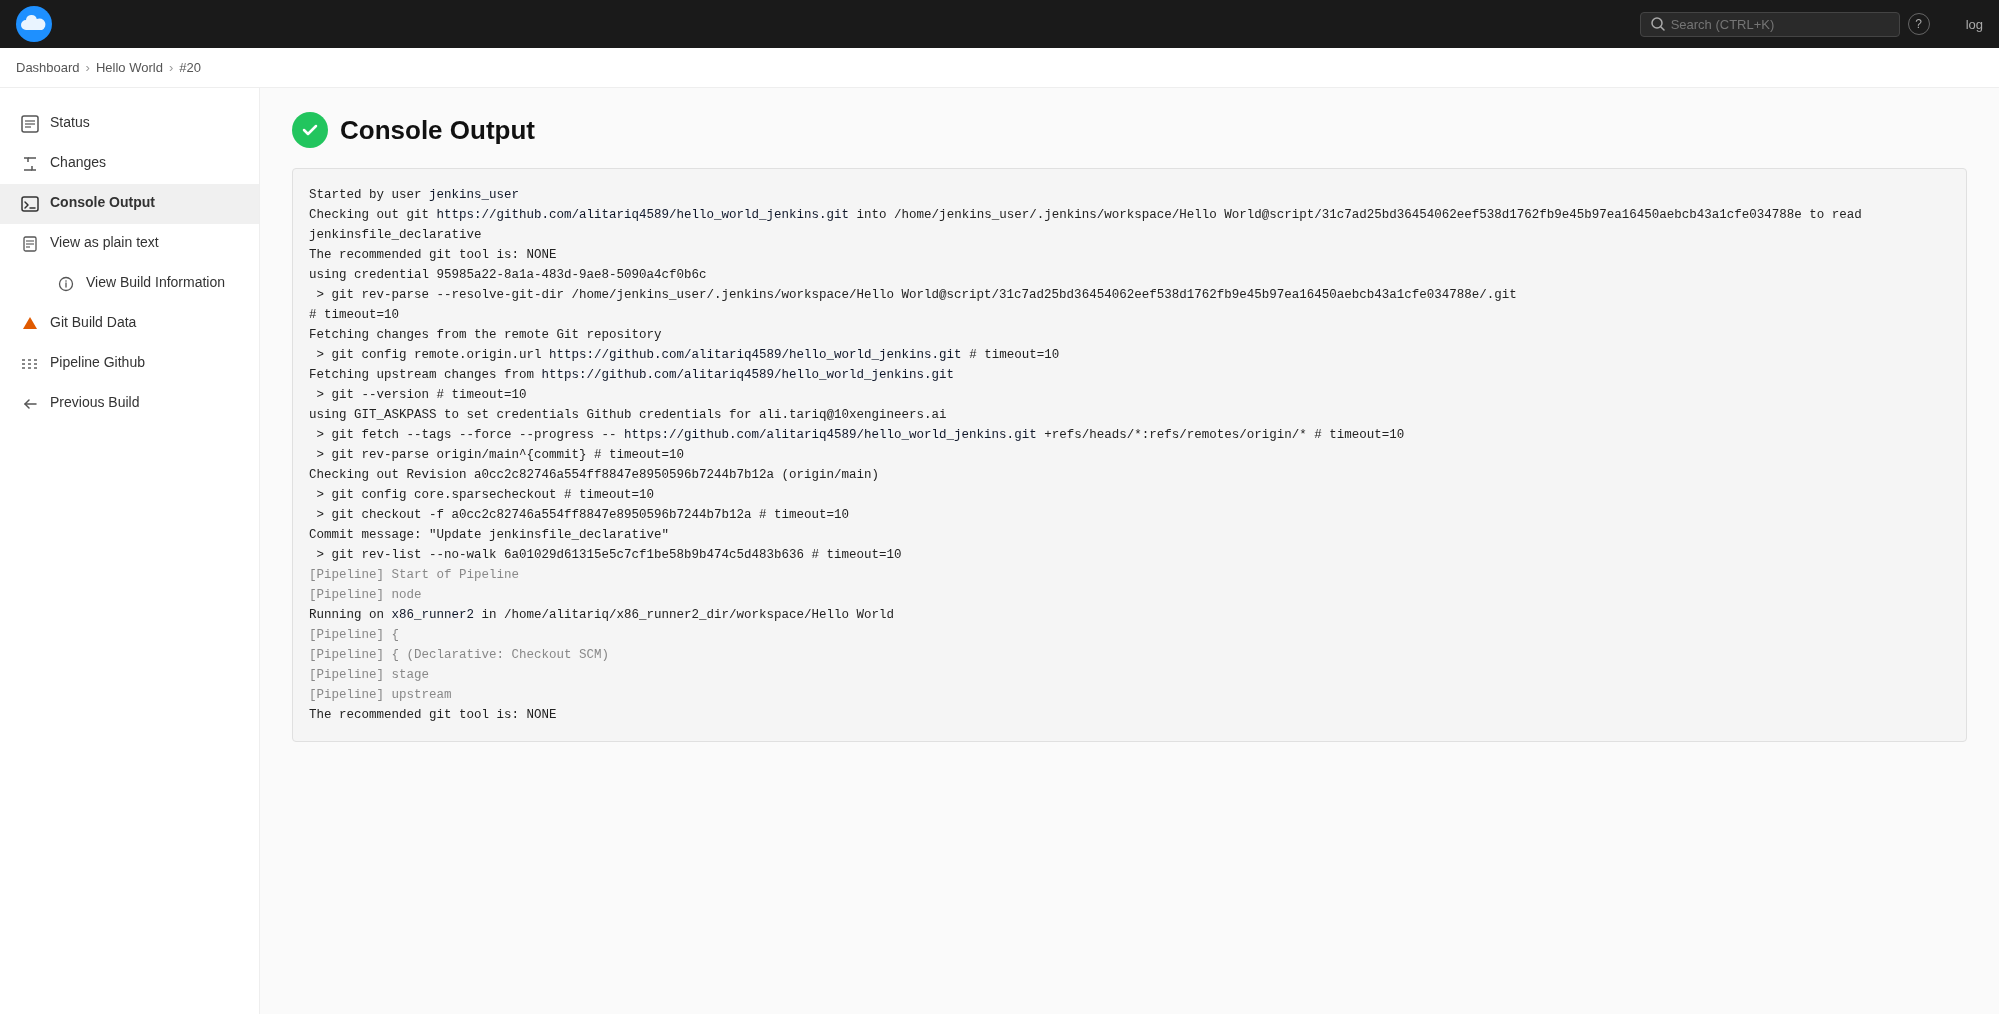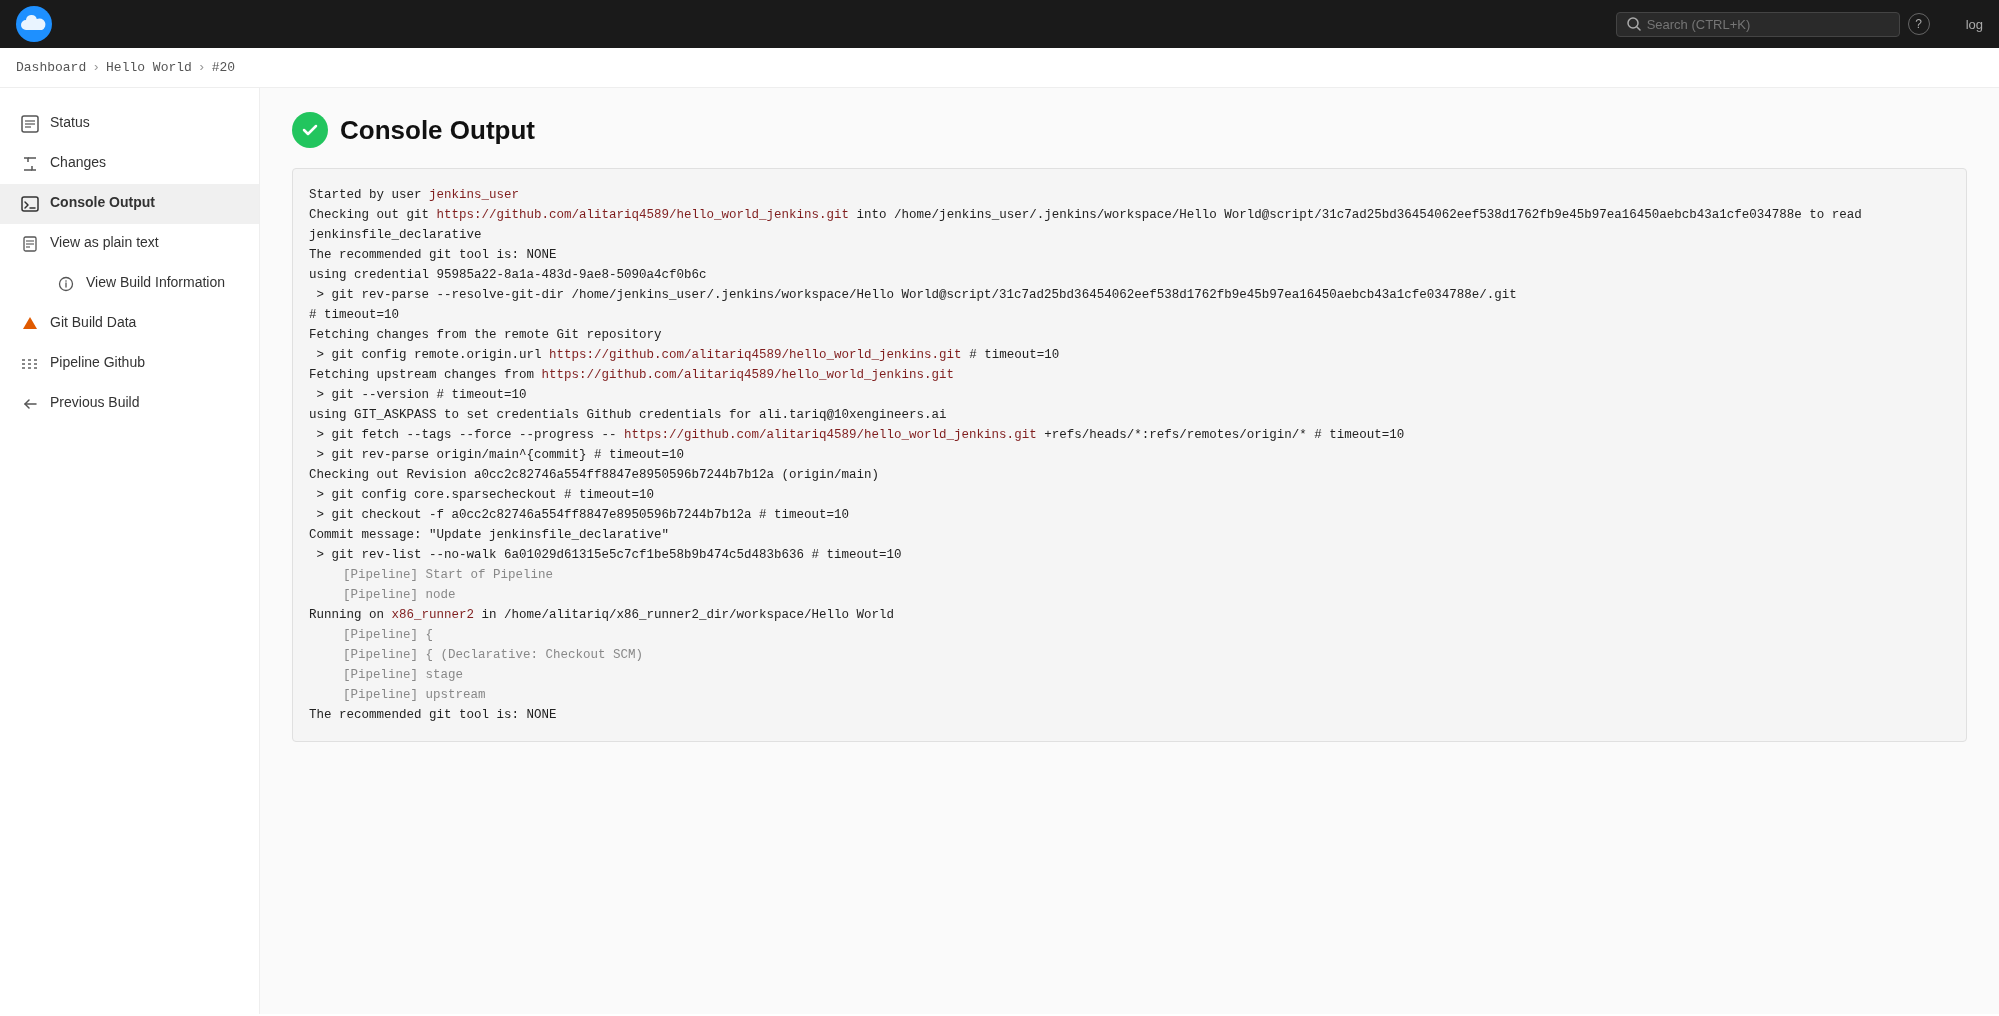--- a/index.html
+++ b/index.html
@@ -25,39 +25,38 @@
     .topnav-right { display: flex; align-items: center; gap: 8px; }
     .search-bar {
       background: #2a2a2a;
       border: 1px solid #444;
       border-radius: 4px;
       display: flex; align-items: center;
       padding: 4px 10px;
       gap: 6px;
       color: #aaa;
       font-size: 13px;
-      width: 284px;
+      width: 260px;
     }
     .search-bar input {
       background: transparent; border: none; outline: none; color: #aaa; font-size: 13px; width: 100%;
     }
     .help-icon {
       width: 22px; height: 22px; border-radius: 50%; border: 1px solid #666;
       color: #aaa; display: flex; align-items: center; justify-content: center; font-size: 12px;
     }
     .login-text { color: #aaa; font-size: 13px; padding-left: 28px; }
 
     
     .breadcrumb {
       padding: 12px 16px;
       font-size: 13px;
       color: #555;
       display: flex; align-items: center; gap: 6px;
       border-bottom: 1px solid #eee;
-      font-family: Liberation Mono, monospace;
     }
     .breadcrumb a { color: #555; text-decoration: none; }
     .breadcrumb-sep { color: #999; }
 
     
     .layout { display: flex; min-height: calc(100vh - 90px); }
 
     
     .sidebar {
       width: 260px;
@@ -99,22 +98,22 @@
       background: #f5f5f5;
       border: 1px solid #e0e0e0;
       border-radius: 4px;
       padding: 16px;
       font-family: 'Courier New', Courier, monospace;
       font-size: 12.5px;
       line-height: 1.6;
       color: #222;
       overflow-x: auto;
     }
-    .console-area .link { color: #7f1d1d; text-decoration: none; }
-    .console-area .muted { color: #888; margin-left: 34px; }
+    .console-area .link { color: #0f172a; text-decoration: none; }
+    .console-area .muted { color: #888; }
 
     
     svg { display: block; }
   </style>
 </head>
 <body>
 
 <nav class="topnav">
   <div class="topnav-left">
     <div class="logo-circle">

